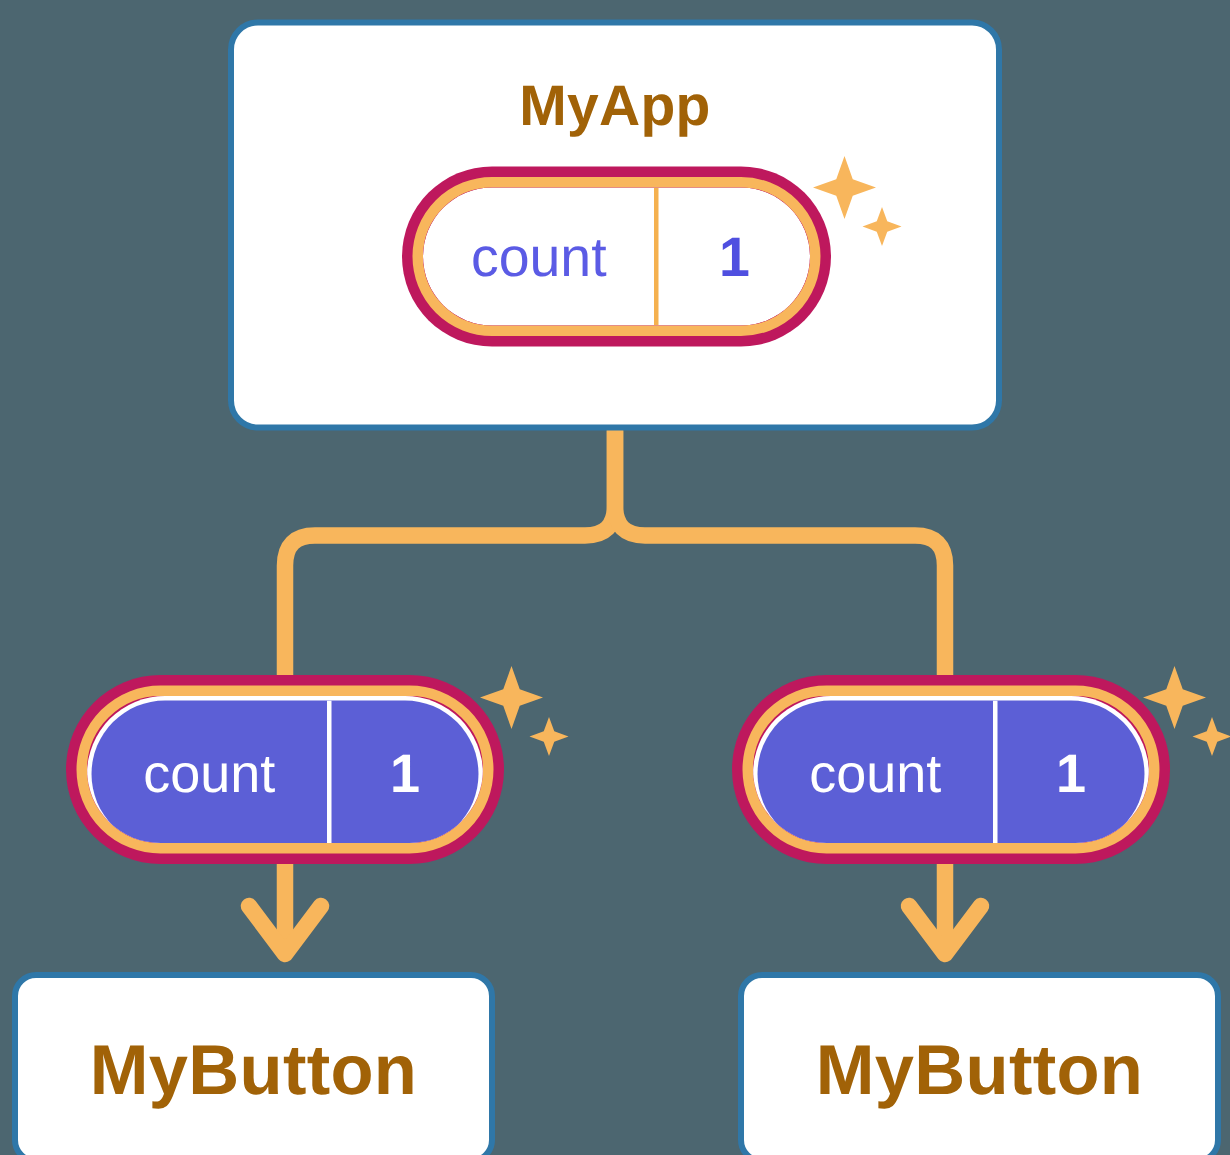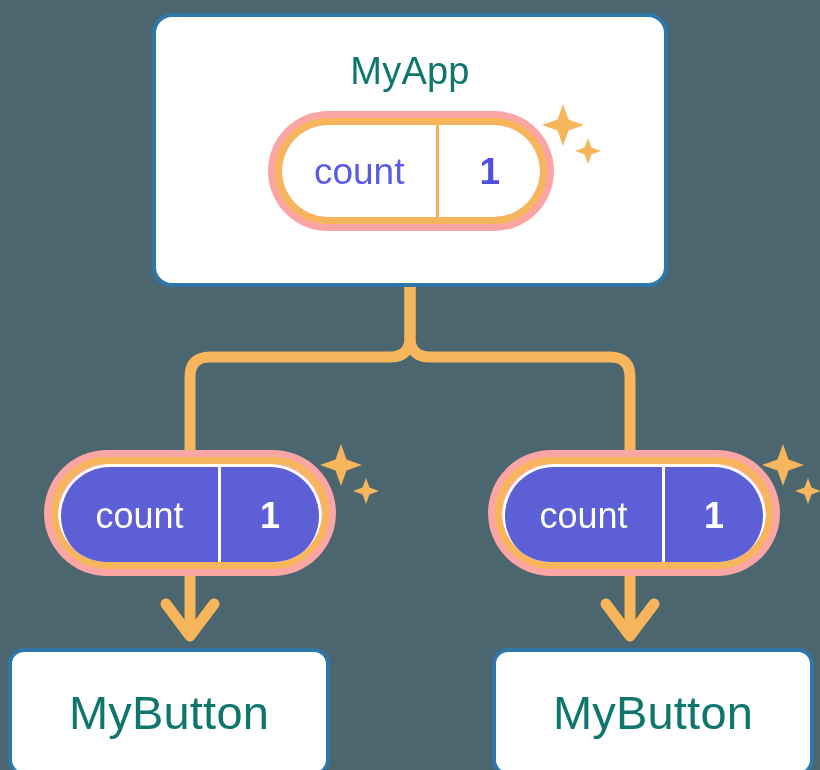--- a/index.html
+++ b/index.html
@@ -35,23 +35,23 @@
     position: absolute;
     background: #ffffff;
     border: 4px solid #2f77a8;
     border-radius: 18px;
     box-sizing: border-box;
     display: flex;
     flex-direction: column;
     align-items: center;
   }
   .card-title {
-    color: #0f766e;
+    color: #a16207;
     font-size: 38px;
-    font-weight: 400;
+    font-weight: 700;
     letter-spacing: 0.2px;
     line-height: 1;
     white-space: nowrap;
   }
 
   #app-card {
     left: 152px;
     top: 13px;
     width: 516px;
     height: 274px;
@@ -78,21 +78,21 @@
   }
   .leaf-card .card-title {
     font-size: 47px;
   }
 
   
   .pill {
     position: absolute;
     box-sizing: border-box;
     border-radius: 999px;
-    background: #fca5a5;               
+    background: #be185d;               
     padding: 7px;
     display: flex;
   }
   .pill-ring {
     box-sizing: border-box;
     border: 7px solid #f8b65c;         
     border-radius: 999px;
     display: flex;
     align-items: stretch;
     width: 100%;

